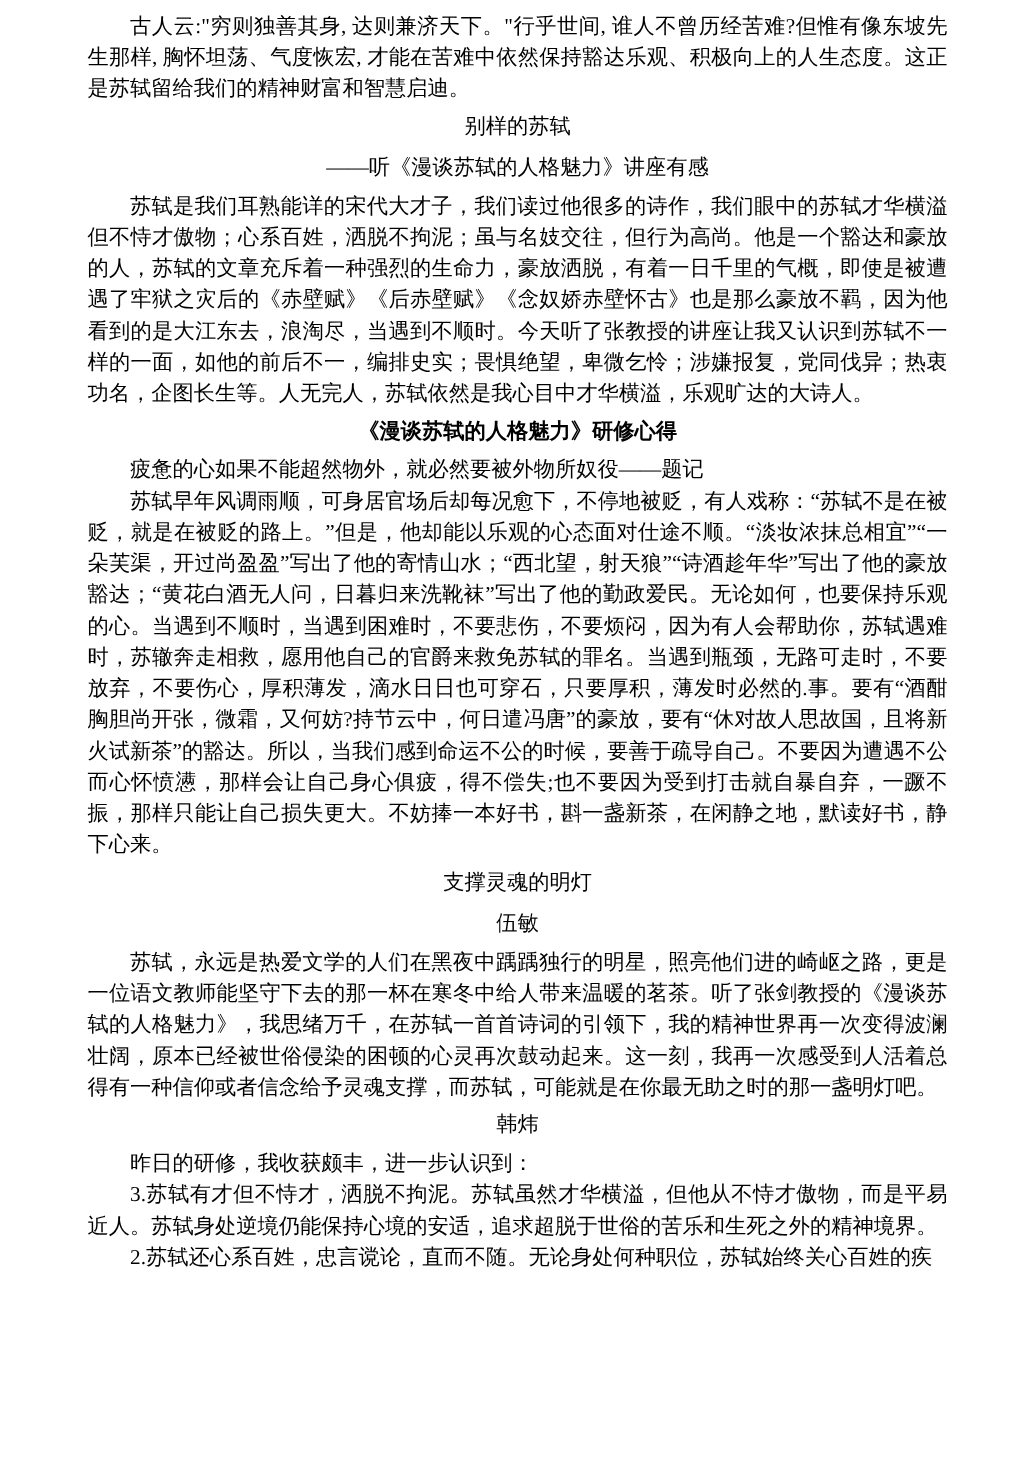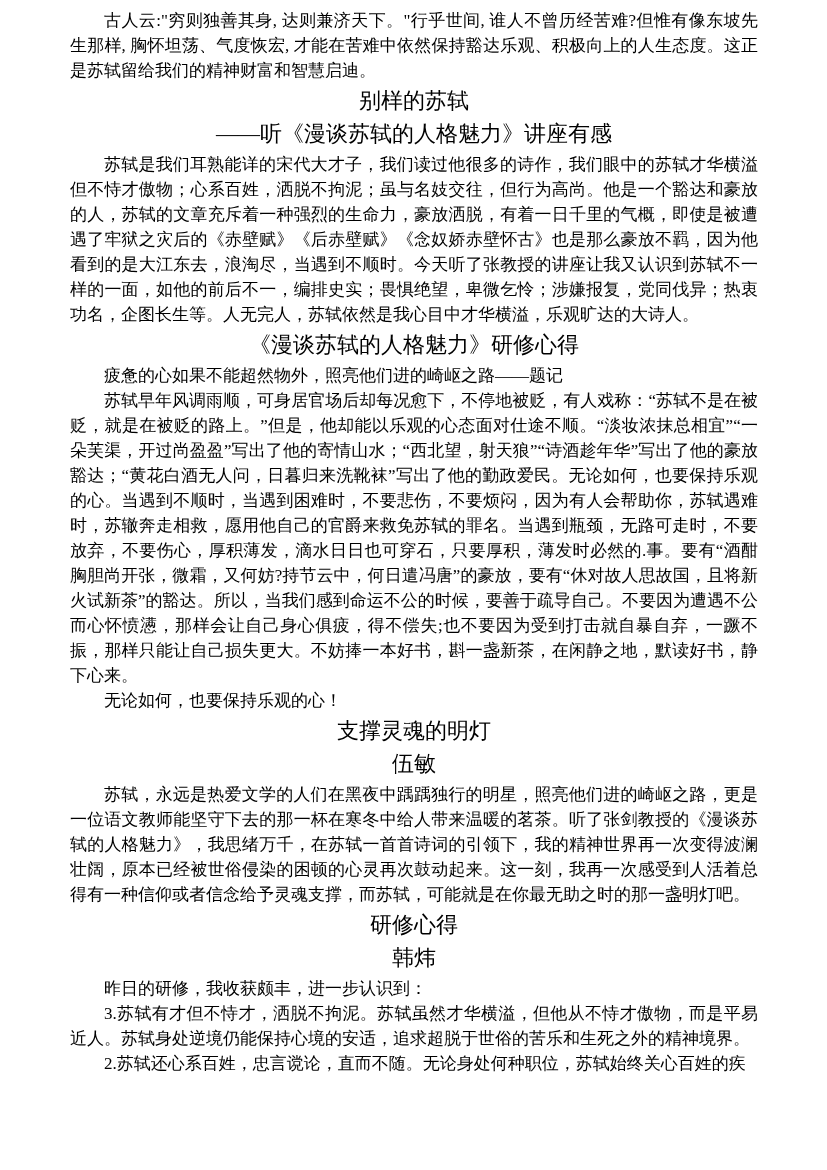--- a/index.html
+++ b/index.html
@@ -23,39 +23,37 @@
     margin: 0;
     text-align: justify;
     text-indent: 2em;
     word-break: break-all;
   }
   .center {
     margin: 3px 0;
     text-align: center;
     line-height: 30px;
     font-weight: normal;
-    font-size: 22px;
+    font-size: 17px;
   }
   .center.bold {
-    font-weight: normal;
+    font-weight: bold;
   }
 </style>
 </head>
 <body>
 
 <div class="page">
   <p class="para">古人云:"穷则独善其身, 达则兼济天下。"行乎世间, 谁人不曾历经苦难?但惟有像东坡先生那样, 胸怀坦荡、气度恢宏, 才能在苦难中依然保持豁达乐观、积极向上的人生态度。这正是苏轼留给我们的精神财富和智慧启迪。</p>
   <h3 class="center">别样的苏轼</h3>
   <h3 class="center">——听《漫谈苏轼的人格魅力》讲座有感</h3>
   <p class="para">苏轼是我们耳熟能详的宋代大才子，我们读过他很多的诗作，我们眼中的苏轼才华横溢但不恃才傲物；心系百姓，洒脱不拘泥；虽与名妓交往，但行为高尚。他是一个豁达和豪放的人，苏轼的文章充斥着一种强烈的生命力，豪放洒脱，有着一日千里的气概，即使是被遭遇了牢狱之灾后的《赤壁赋》《后赤壁赋》《念奴娇赤壁怀古》也是那么豪放不羁，因为他看到的是大江东去，浪淘尽，当遇到不顺时。今天听了张教授的讲座让我又认识到苏轼不一样的一面，如他的前后不一，编排史实；畏惧绝望，卑微乞怜；涉嫌报复，党同伐异；热衷功名，企图长生等。人无完人，苏轼依然是我心目中才华横溢，乐观旷达的大诗人。</p>
   <h3 class="center bold">《漫谈苏轼的人格魅力》研修心得</h3>
-  <p class="para">疲惫的心如果不能超然物外，照亮他们进的崎岖之路——题记</p>
+  <p class="para">疲惫的心如果不能超然物外，就必然要被外物所奴役——题记</p>
   <p class="para">苏轼早年风调雨顺，可身居官场后却每况愈下，不停地被贬，有人戏称：“苏轼不是在被贬，就是在被贬的路上。”但是，他却能以乐观的心态面对仕途不顺。“淡妆浓抹总相宜”“一朵芙渠，开过尚盈盈”写出了他的寄情山水；“西北望，射天狼”“诗酒趁年华”写出了他的豪放豁达；“黄花白酒无人问，日暮归来洗靴袜”写出了他的勤政爱民。无论如何，也要保持乐观的心。当遇到不顺时，当遇到困难时，不要悲伤，不要烦闷，因为有人会帮助你，苏轼遇难时，苏辙奔走相救，愿用他自己的官爵来救免苏轼的罪名。当遇到瓶颈，无路可走时，不要放弃，不要伤心，厚积薄发，滴水日日也可穿石，只要厚积，薄发时必然的.事。要有“酒酣胸胆尚开张，微霜，又何妨?持节云中，何日遣冯唐”的豪放，要有“休对故人思故国，且将新火试新茶”的豁达。所以，当我们感到命运不公的时候，要善于疏导自己。不要因为遭遇不公而心怀愤懑，那样会让自己身心俱疲，得不偿失;也不要因为受到打击就自暴自弃，一蹶不振，那样只能让自己损失更大。不妨捧一本好书，斟一盏新茶，在闲静之地，默读好书，静下心来。</p>
-  <p class="para">无论如何，也要保持乐观的心！</p>
   <h3 class="center">支撑灵魂的明灯</h3>
   <h3 class="center">伍敏</h3>
   <p class="para">苏轼，永远是热爱文学的人们在黑夜中踽踽独行的明星，照亮他们进的崎岖之路，更是一位语文教师能坚守下去的那一杯在寒冬中给人带来温暖的茗茶。听了张剑教授的《漫谈苏轼的人格魅力》，我思绪万千，在苏轼一首首诗词的引领下，我的精神世界再一次变得波澜壮阔，原本已经被世俗侵染的困顿的心灵再次鼓动起来。这一刻，我再一次感受到人活着总得有一种信仰或者信念给予灵魂支撑，而苏轼，可能就是在你最无助之时的那一盏明灯吧。</p>
-  <h3 class="center">研修心得</h3>
   <h3 class="center">韩炜</h3>
   <p class="para">昨日的研修，我收获颇丰，进一步认识到：</p>
   <p class="para">3.苏轼有才但不恃才，洒脱不拘泥。苏轼虽然才华横溢，但他从不恃才傲物，而是平易近人。苏轼身处逆境仍能保持心境的安适，追求超脱于世俗的苦乐和生死之外的精神境界。</p>
   <p class="para">2.苏轼还心系百姓，忠言谠论，直而不随。无论身处何种职位，苏轼始终关心百姓的疾</p>
 </div>
 
 </body></html>

